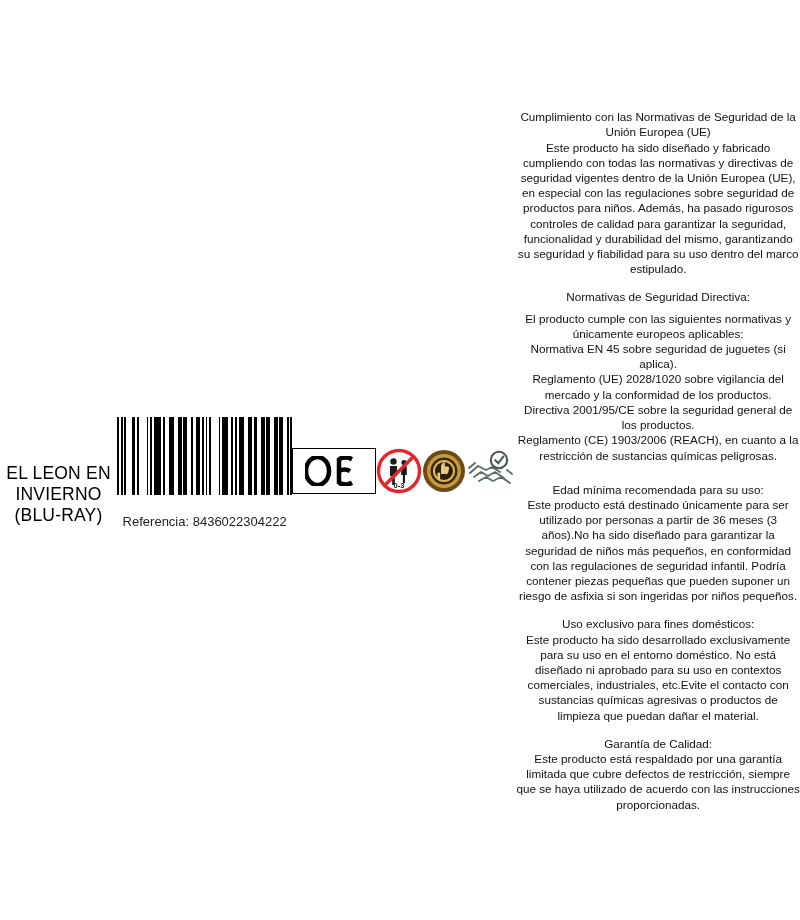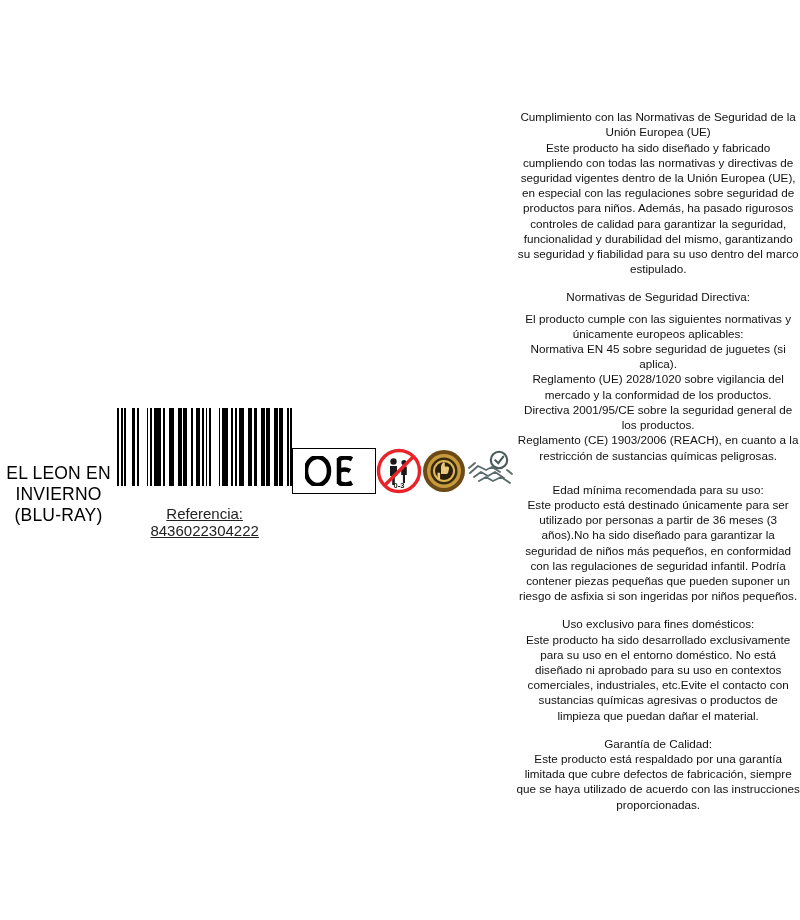--- a/index.html
+++ b/index.html
@@ -49,24 +49,22 @@
   .barcode .bar {
     background: #000;
     height: 100%;
   }
   .barcode .space {
     background: #fff;
     height: 100%;
   }
   .ref {
     margin-top: 19px;
-    font-size: 15px;
+    font-size: 13px;
     color: #222;
-    text-align: center;
-    text-decoration: underline;
   }
 
   
   .icons {
     margin-top: 22px;
     width: 420px;
     display: flex;
     justify-content: space-between;
     align-items: center;
   }
@@ -259,20 +257,20 @@
       <p>Este producto está destinado únicamente para ser utilizado por personas a partir de 36 meses (3 años).No ha sido diseñado para garantizar la seguridad de niños más pequeños, en conformidad con las regulaciones de seguridad infantil. Podría contener piezas pequeñas que pueden suponer un riesgo de asfixia si son ingeridas por niños pequeños.</p>
     </div>
 
     <div class="blk">
       <p class="heading">Uso exclusivo para fines domésticos:</p>
       <p>Este producto ha sido desarrollado exclusivamente para su uso en el entorno doméstico. No está diseñado ni aprobado para su uso en contextos comerciales, industriales, etc.Evite el contacto con sustancias químicas agresivas o productos de limpieza que puedan dañar el material.</p>
     </div>
 
     <div class="blk">
       <p class="heading">Garantía de Calidad:</p>
-      <p>Este producto está respaldado por una garantía limitada que cubre defectos de fabricación, siempre que se haya utilizado de acuerdo con las instrucciones proporcionadas.</p>
+      <p>Este producto está respaldado por una garantía limitada que cubre defectos de restricción, siempre que se haya utilizado de acuerdo con las instrucciones proporcionadas.</p>
     </div>
 
     <div class="blk">
     </div>
 
   </div>
 </div>
 
 </body></html>

